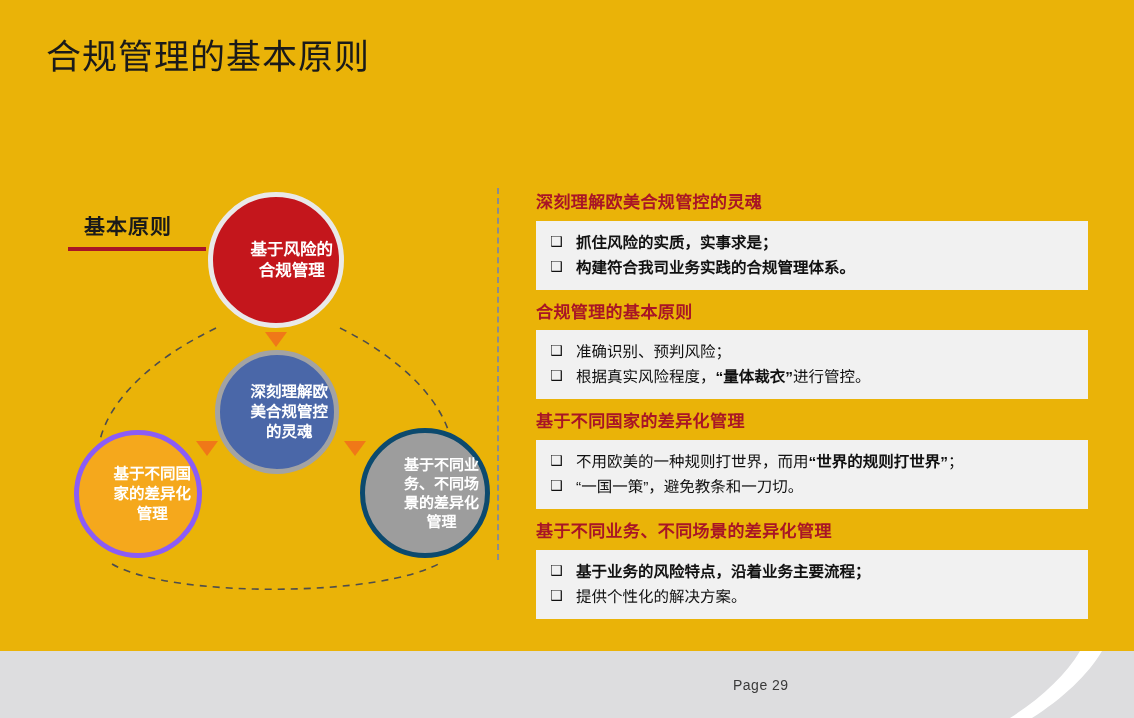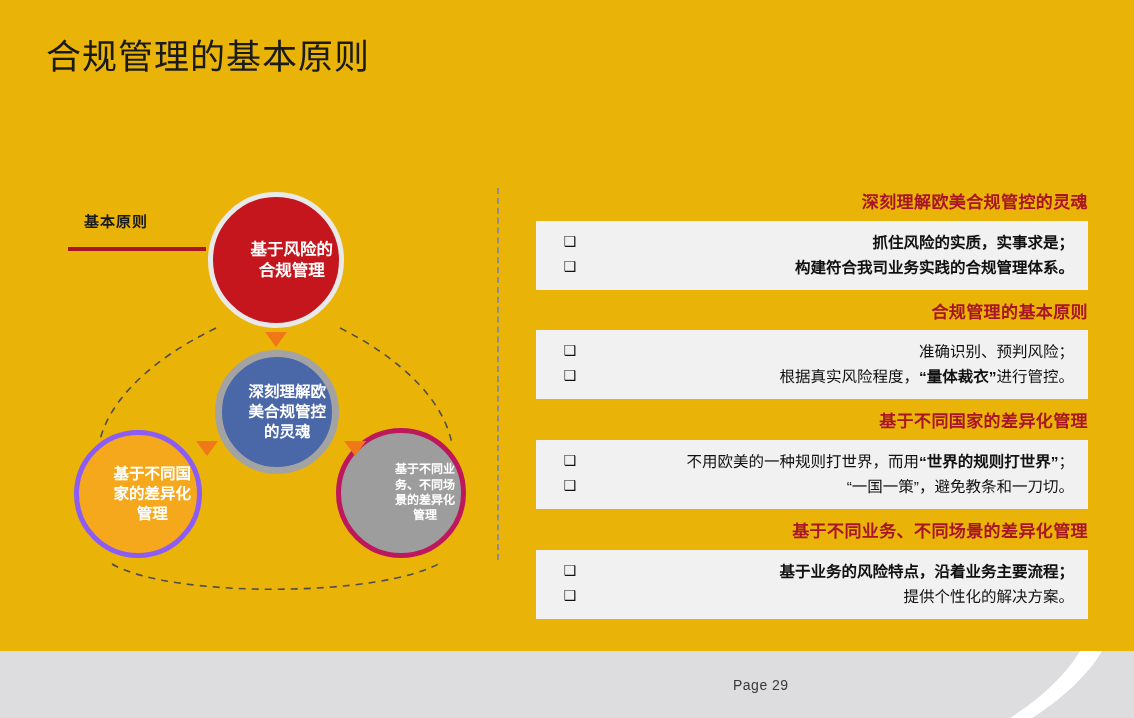--- a/index.html
+++ b/index.html
@@ -37,21 +37,21 @@
     position: absolute;
     left: 0px;
     top: 160px;
     width: 500px;
     height: 430px;
   }
   .diagram-label {
     position: absolute;
     left: 84px;
     top: 50px;
-    font-size: 15px;
+    font-size: 21px;
     font-weight: bold;
     color: #1a1a1a;
     letter-spacing: 1px;
     white-space: nowrap;
   }
   .diagram-rule {
     position: absolute;
     left: 68px;
     top: 87px;
     width: 138px;
@@ -93,40 +93,40 @@
     background: #c4161c;
     border: 5px solid #e9e9e9;
     font-size: 16.5px;
   }
   .bubble-blue {
     left: 215px;
     top: 190px;
     width: 124px;
     height: 124px;
     background: #4a67a8;
-    border: 7px solid #a3a3a3;
+    border: 5px solid #a3a3a3;
     font-size: 15.5px;
   }
   .bubble-yellow {
     left: 74px;
     top: 270px;
     width: 128px;
     height: 128px;
     background: #f5a81c;
     border: 5px solid #8b5cf6;
     font-size: 15.5px;
   }
   .bubble-gray {
-    left: 336px;
+    left: 360px;
     top: 268px;
     width: 130px;
     height: 130px;
     background: #9d9d9d;
-    border: 5px solid #be185d;
-    font-size: 12px;
+    border: 5px solid #0c4a6e;
+    font-size: 15px;
   }
 
   .tri {
     position: absolute;
     width: 0;
     height: 0;
     border-left: 11px solid transparent;
     border-right: 11px solid transparent;
     border-top: 15px solid #f07818;
   }
@@ -144,21 +144,21 @@
     border-left: 2px dashed #8d8d8d;
   }
 
   
   .panel {
     position: absolute;
     left: 536px;
     top: 186px;
     width: 552px;
   }
-  .block { margin-bottom: 6px; text-align: right; }
+  .block { margin-bottom: 6px; }
   .block-head {
     color: #a81526;
     font-size: 17px;
     font-weight: bold;
     letter-spacing: 0.4px;
     line-height: 1.5;
     padding: 4px 0 5px 0;
     white-space: nowrap;
   }
   .block-body {

